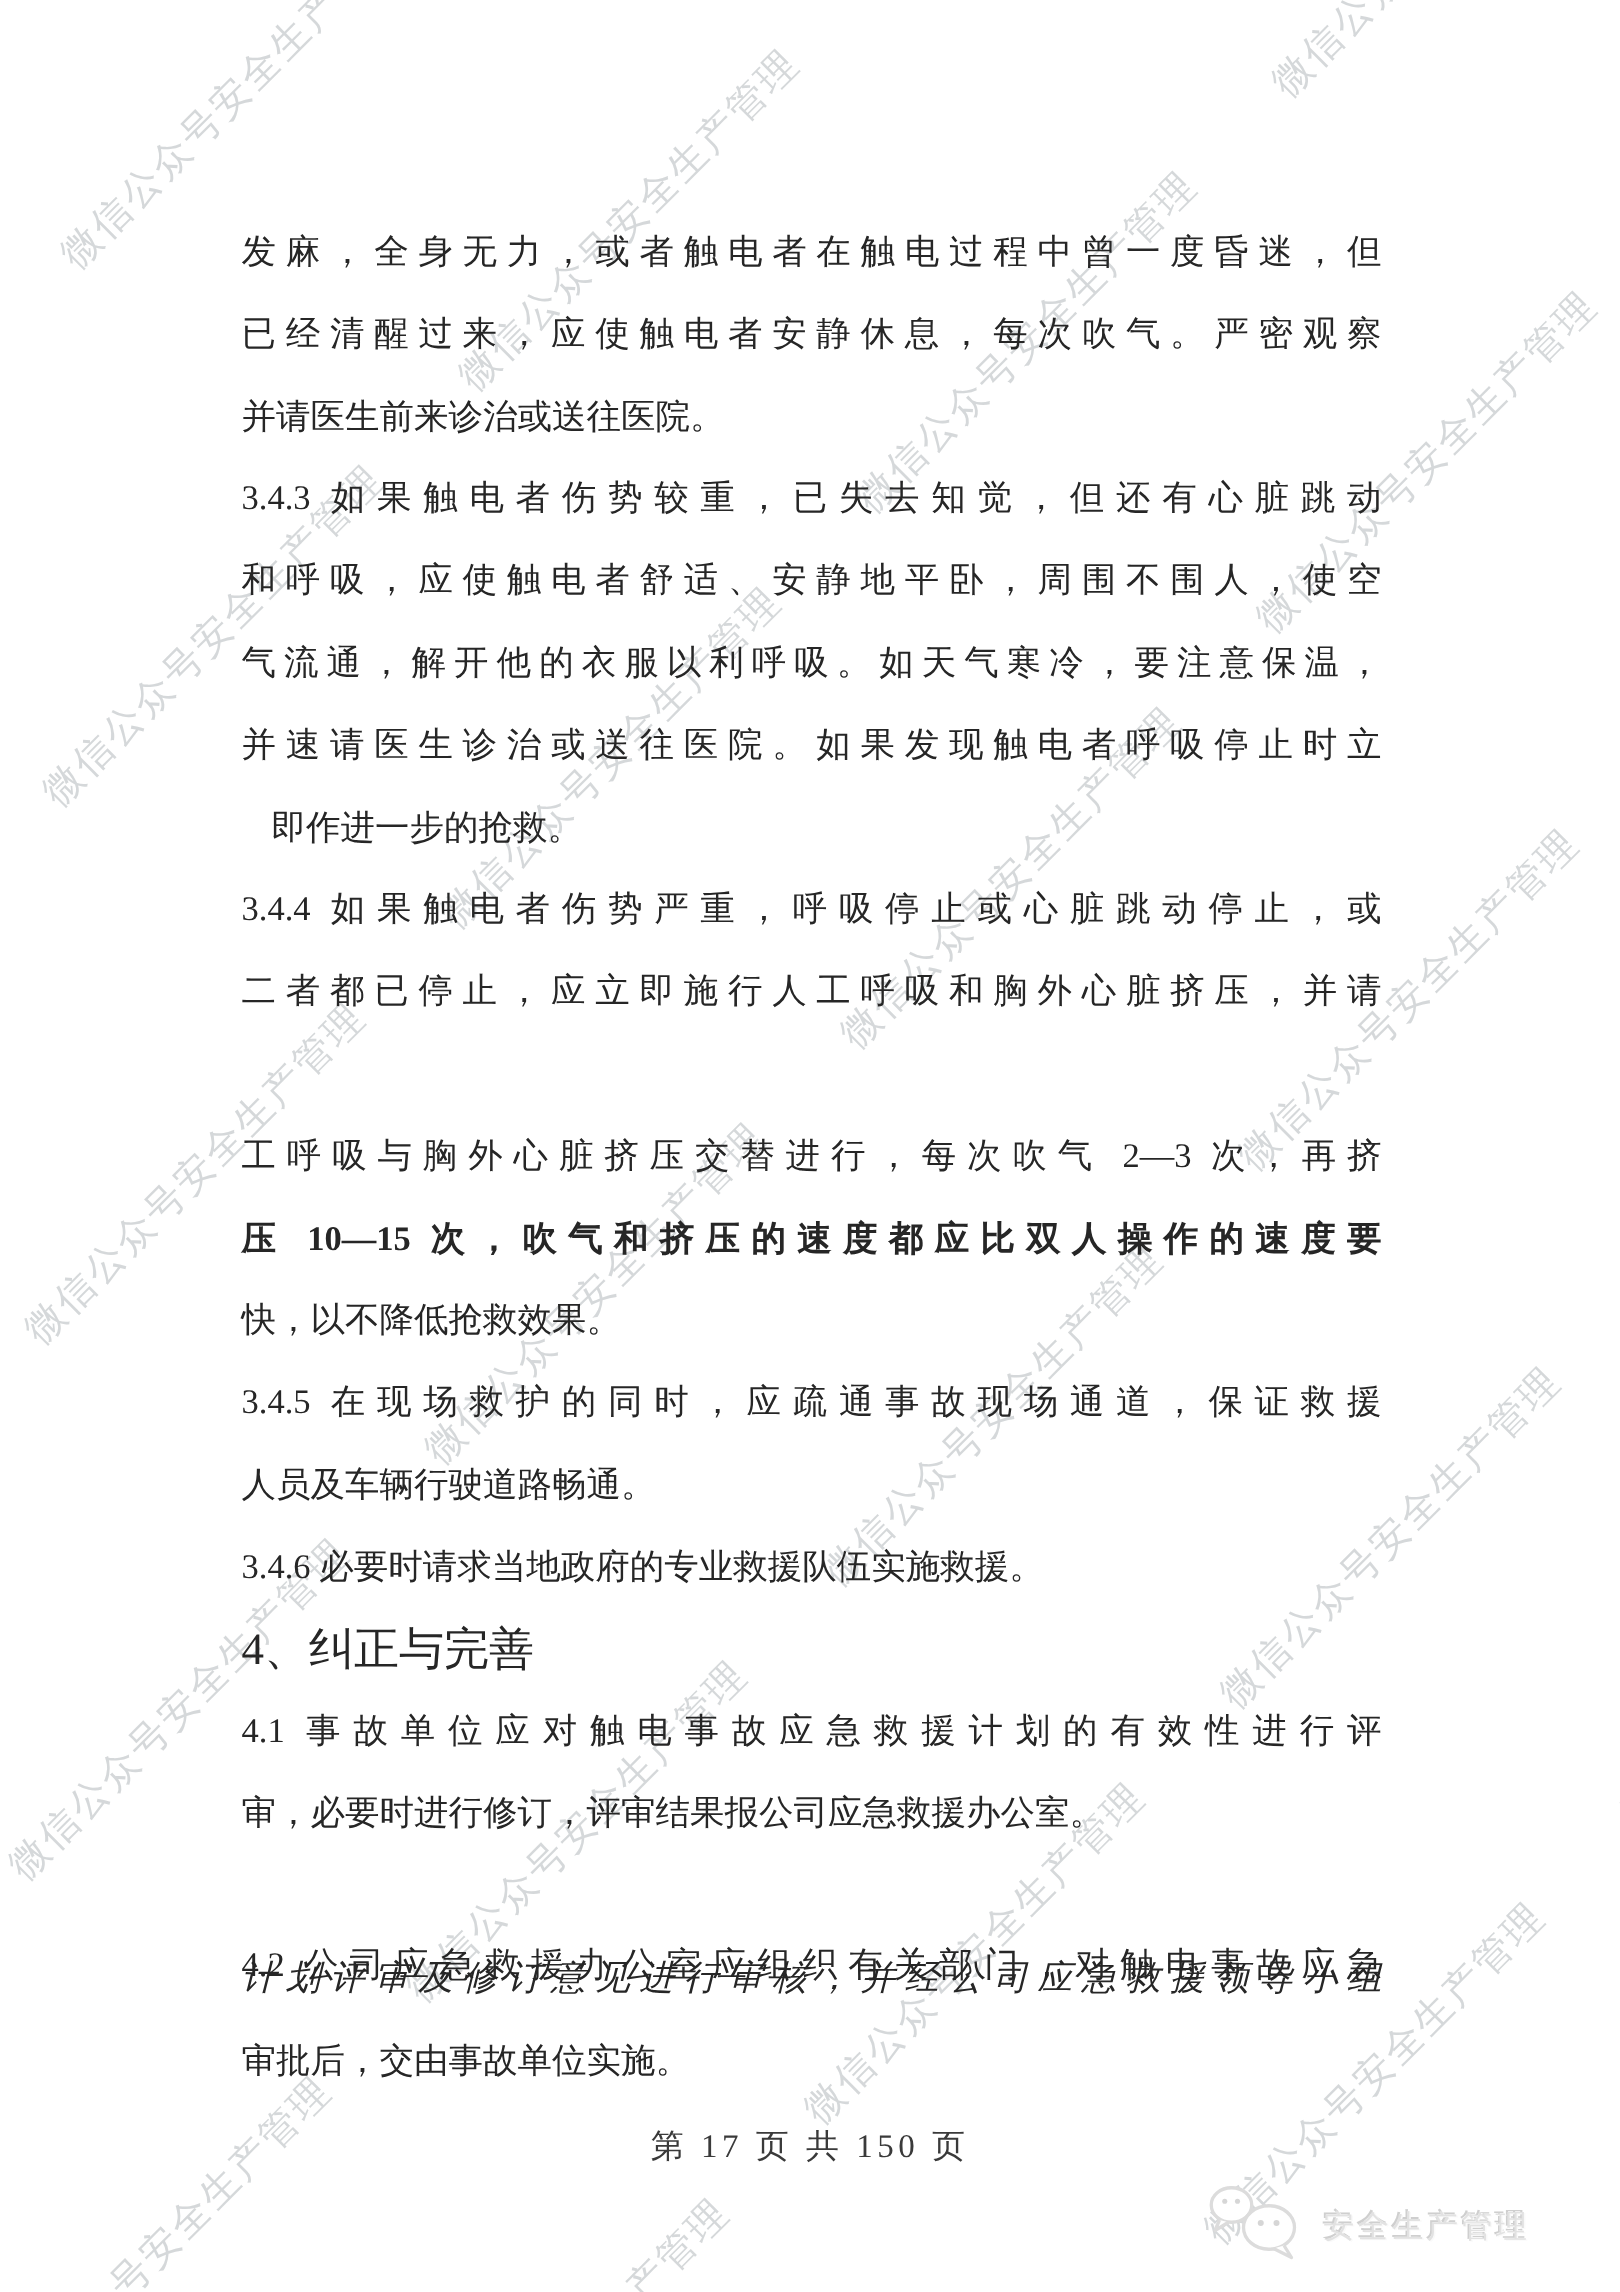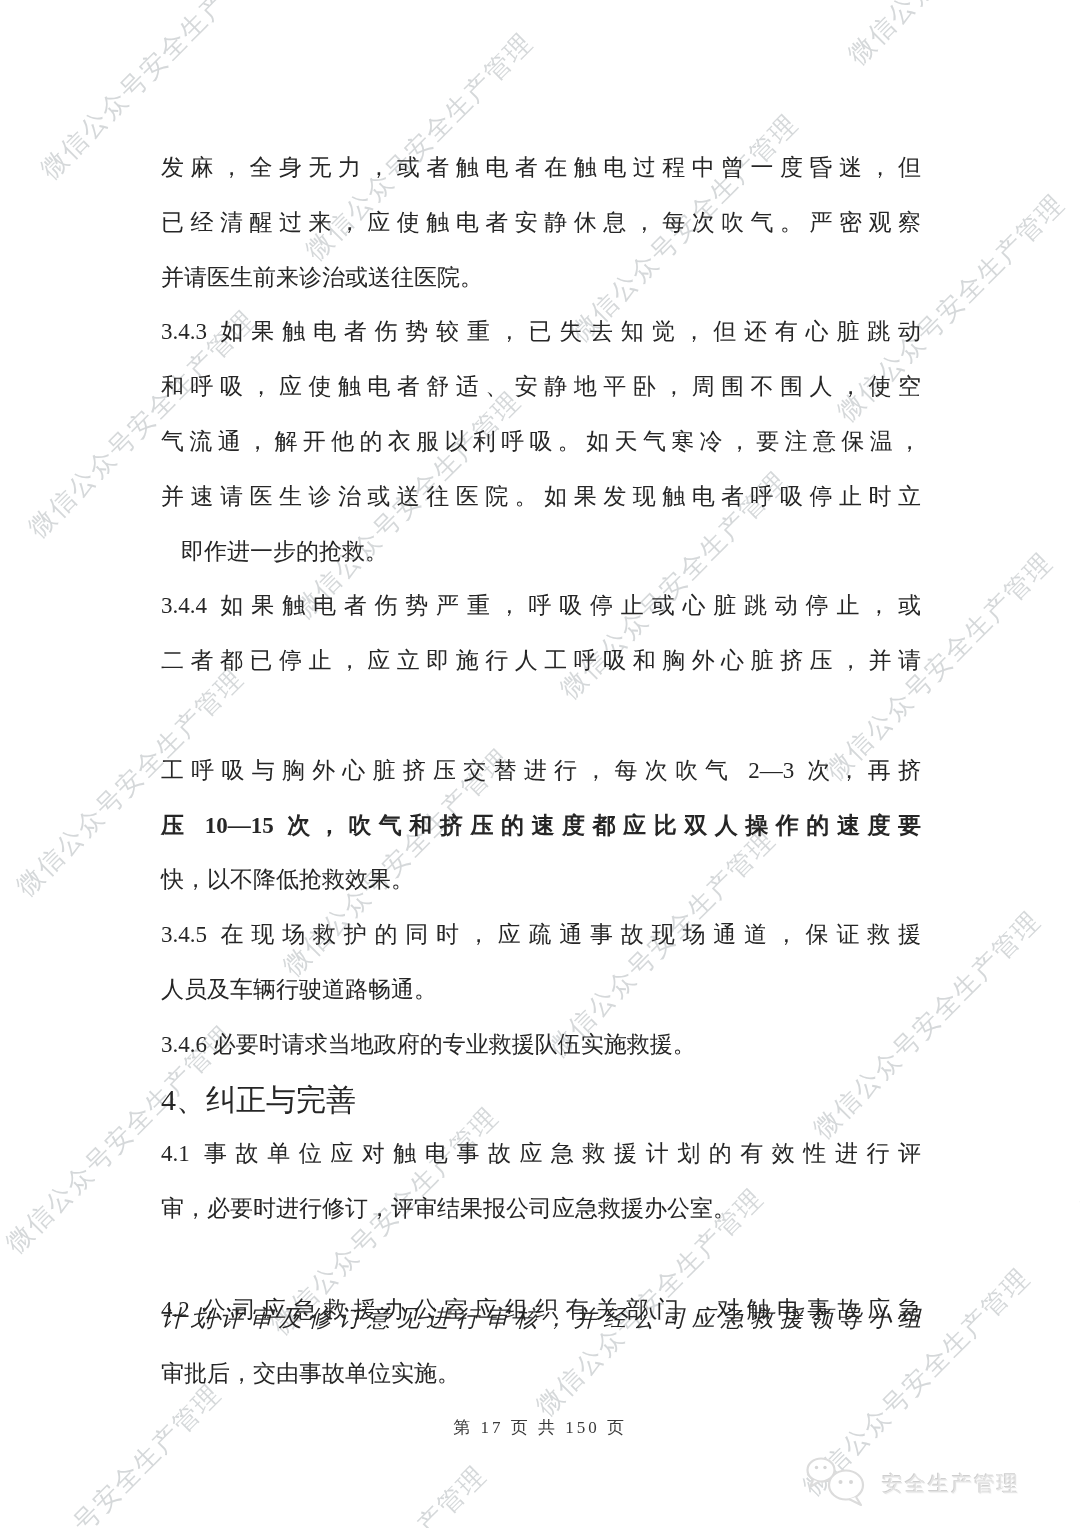--- a/index.html
+++ b/index.html
@@ -25,21 +25,21 @@
   .doc{position:absolute;inset:0;z-index:2;}
   .line{
     position:absolute;left:161px;width:760px;height:55px;line-height:55px;
     font-size:23px;color:#262626;white-space:normal;
   }
   .line.j{text-align:justify;text-align-last:justify;}
   .line.h{font-size:30px;}
   
   .footer{
     position:absolute;left:0;top:1416px;width:1080px;z-index:2;
-    text-align:center;font-size:17px;letter-spacing:3px;color:#3a3a3a;
+    text-align:center;font-size:22px;letter-spacing:3px;color:#3a3a3a;
   }
   
   .brand{
     position:absolute;top:1455px;right:60px;height:58px;z-index:2;
     display:flex;align-items:center;gap:8px;
   }
   .brand .label{
     font-size:21px;letter-spacing:2px;color:#e2e2e2;
     text-shadow:1px 1px 0 #fafafa,-1px -1px 0 #cfcfcf;
     font-family:"Liberation Serif","DejaVu Serif",serif;

